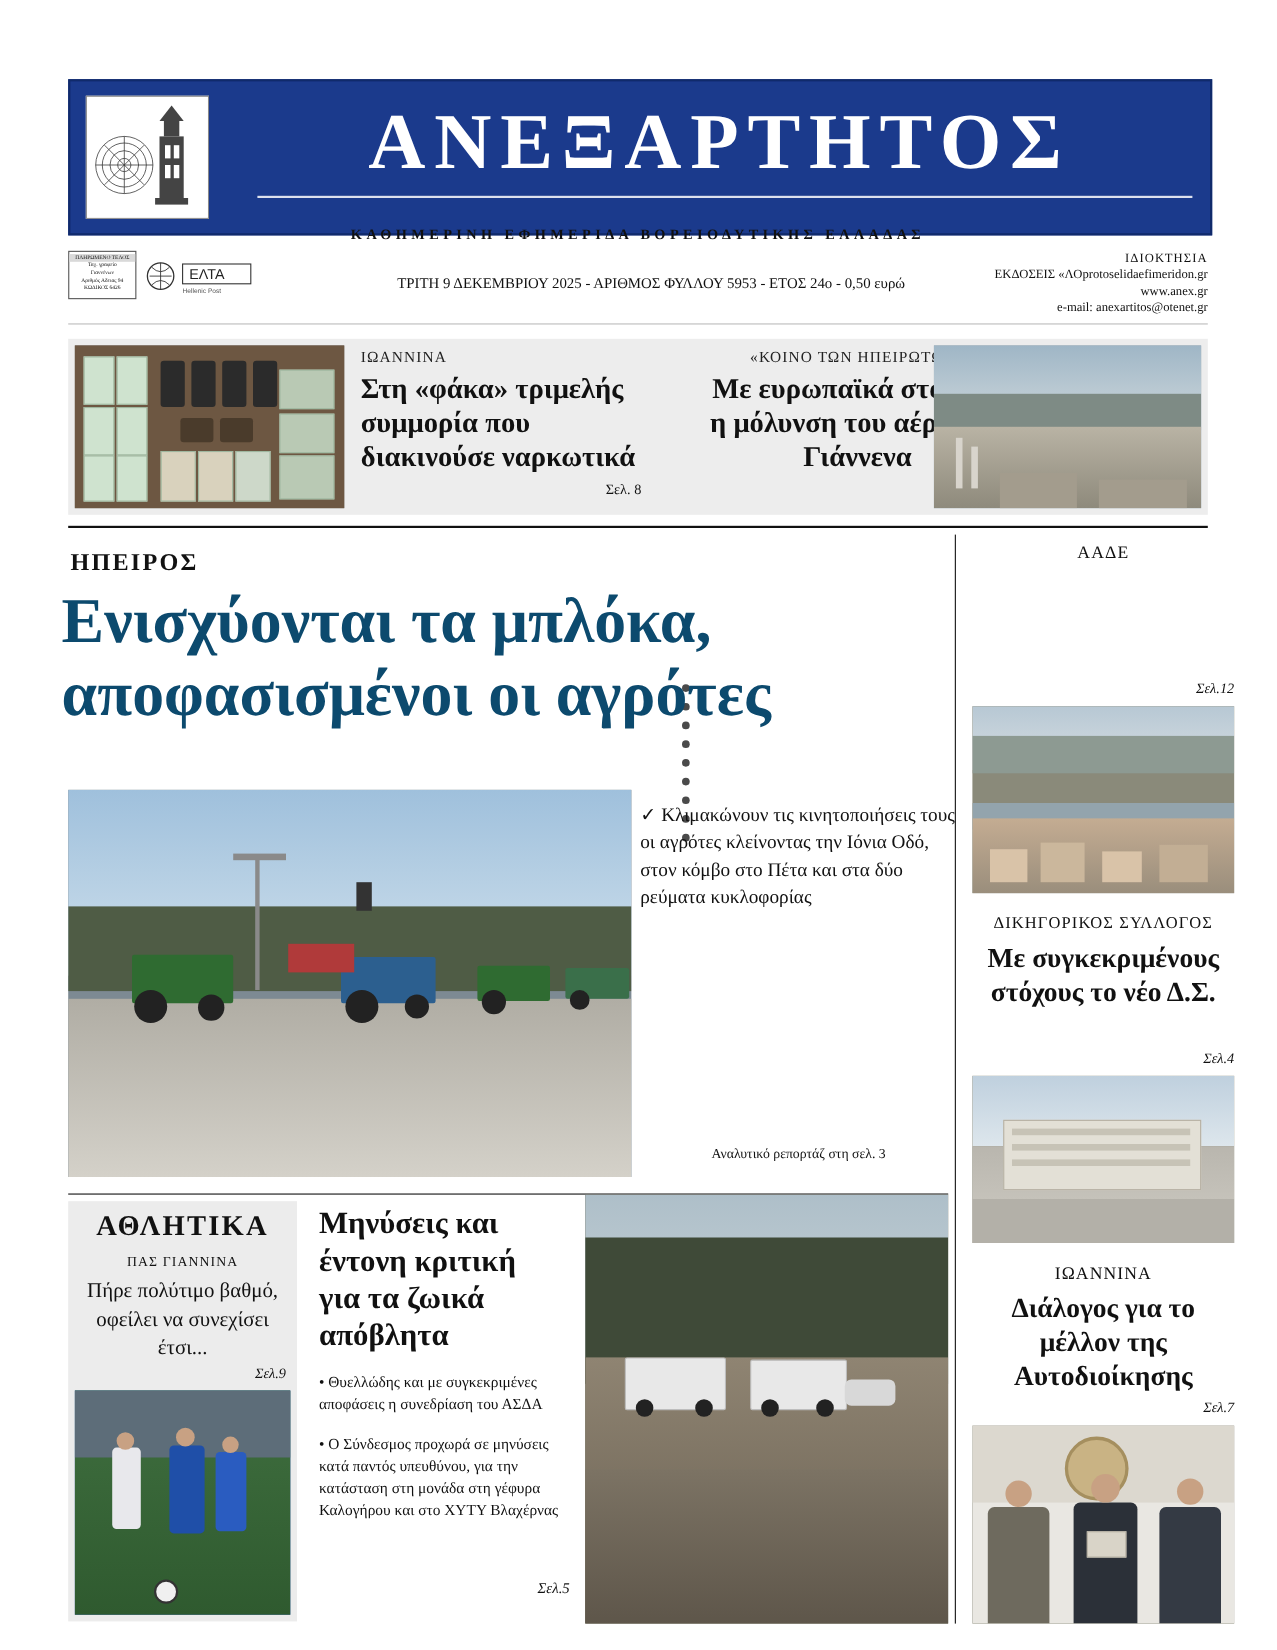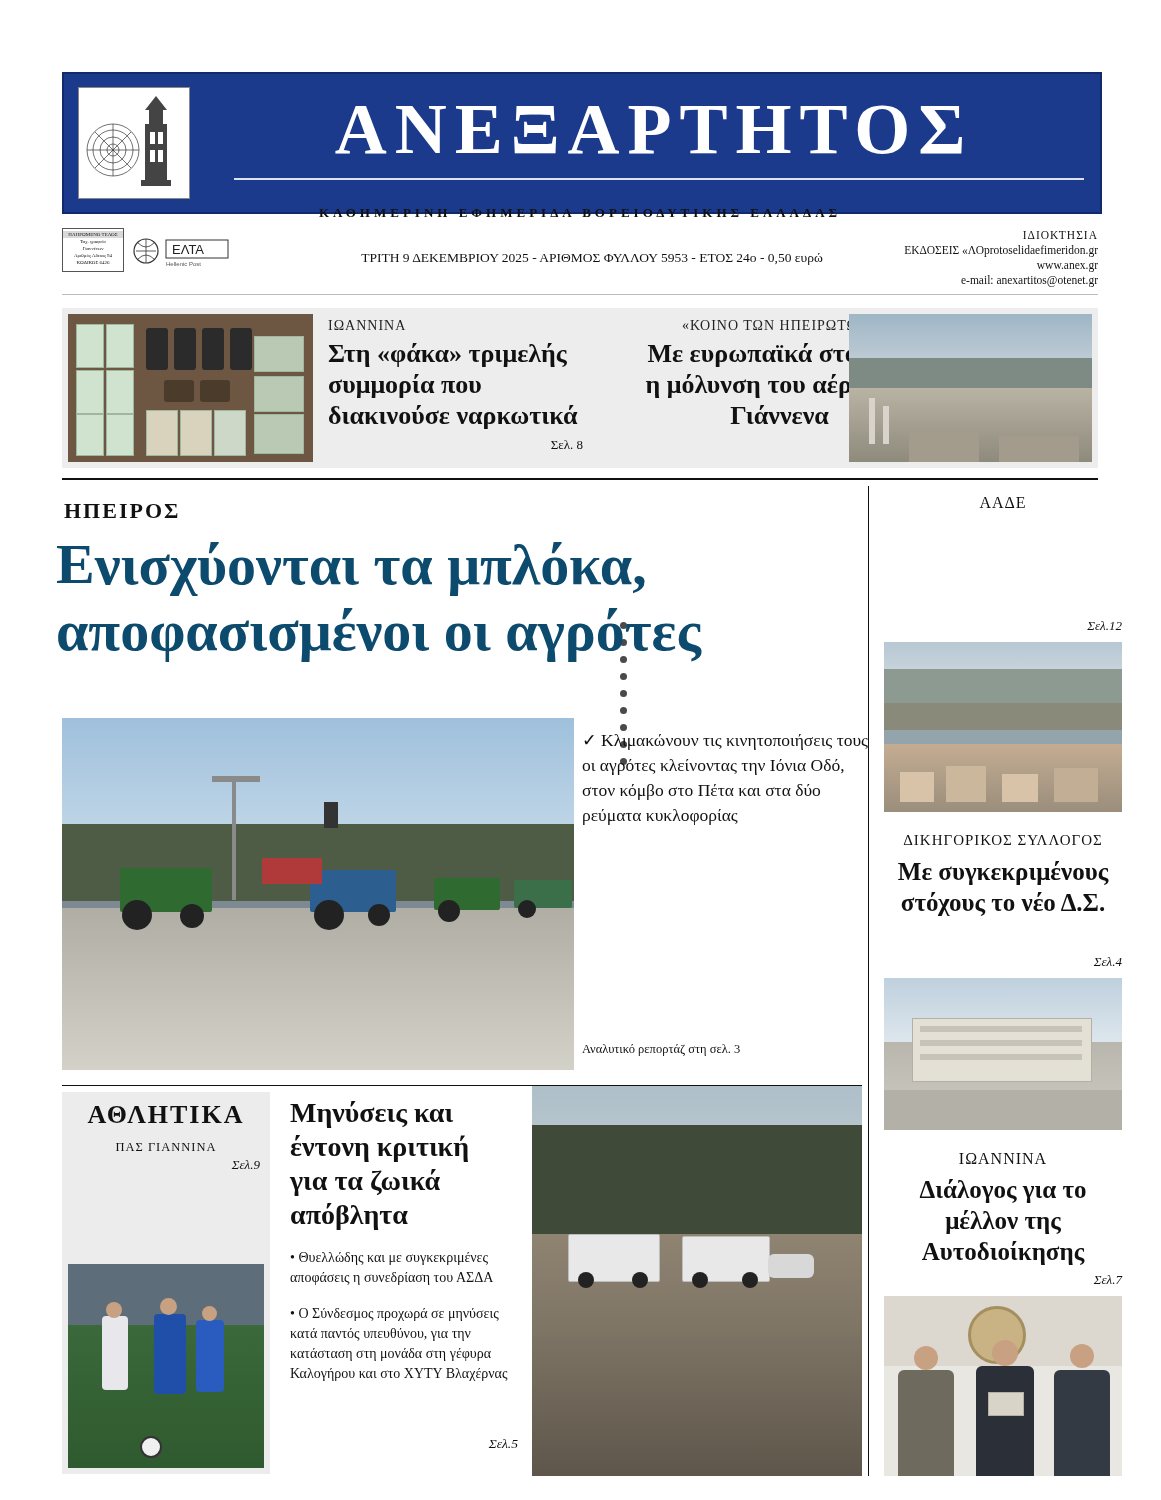--- a/index.html
+++ b/index.html
@@ -45,21 +45,21 @@
   .vrule{position:absolute;left:868px;top:486px;width:1px;height:990px;background:#111;}
   .hrule-top{position:absolute;left:62px;top:478px;width:1036px;height:2px;background:#111;}
   .hrule-mid{position:absolute;left:62px;top:1085px;width:800px;height:1px;background:#111;}
 
   
   .kicker-epirus{position:absolute;left:64px;top:498px;font-size:22px;font-weight:bold;letter-spacing:2px;}
   .lead-head{position:absolute;left:56px;top:532px;width:810px;font-size:58px;font-weight:bold;line-height:66px;color:#0c4a6e;}
   .lead-photo{position:absolute;left:62px;top:718px;width:512px;height:352px;overflow:hidden;background:#7d8a93;}
   .lead-side{position:absolute;left:582px;top:728px;width:288px;font-size:17.5px;line-height:25px;}
   .lead-side p{margin:0 0 14px 0;}
-  .lead-ref{position:absolute;left:582px;top:1042px;width:288px;text-align:left;font-size:12.5px;}
+  .lead-ref{position:absolute;left:582px;top:1042px;width:288px;text-align:center;font-size:12.5px;}
 
   
   .sports{position:absolute;left:62px;top:1092px;width:208px;height:382px;background:#ececec;}
   .sports-title{text-align:center;font-size:26px;font-weight:bold;letter-spacing:2px;margin-top:8px;}
   .sports-sub{text-align:center;font-size:12.5px;margin-top:10px;letter-spacing:1px;}
   .sports-txt{text-align:center;font-size:19px;line-height:26px;margin-top:6px;padding:0 6px;}
   .sports-page{text-align:right;font-size:13px;font-style:italic;padding-right:10px;margin-top:2px;}
   .sports-photo{position:absolute;left:6px;top:172px;width:196px;height:204px;overflow:hidden;background:#2a5a8c;}
 
   
@@ -243,20 +243,21 @@
   </div>
 
   <div class="lead-side">
     <p>✓ Κλιμακώνουν τις κινητοποιήσεις τους οι αγρότες κλείνοντας την Ιόνια Οδό, στον κόμβο στο Πέτα και στα δύο ρεύματα κυκλοφορίας</p>
   </div>
   <div class="lead-ref">Αναλυτικό ρεπορτάζ στη σελ. 3</div>
 
   <div class="sports">
     <div class="sports-title">ΑΘΛΗΤΙΚΑ</div>
     <div class="sports-sub">ΠΑΣ ΓΙΑΝΝΙΝΑ</div>
+    <div class="sports-txt">Πήρε πολύτιμο βαθμό, οφείλει να συνεχίσει έτσι...</div>
     <div class="sports-page">Σελ.9</div>
     <div class="sports-photo">
       <div class="pitch"></div>
       <div style="position:absolute;left:0;right:0;top:0;height:30%;background:#5d6d79;"></div>
       <div class="player" style="left:34px;top:52px;width:26px;height:74px;background:#e8e8ec;"></div>
       <div class="head" style="left:38px;top:38px;width:16px;height:16px;"></div>
       <div class="player" style="left:86px;top:50px;width:32px;height:80px;background:#1f4fa8;"></div>
       <div class="head" style="left:92px;top:34px;width:17px;height:17px;"></div>
       <div class="player" style="left:128px;top:56px;width:28px;height:72px;background:#2a5cc0;"></div>
       <div class="head" style="left:134px;top:42px;width:15px;height:15px;"></div>

